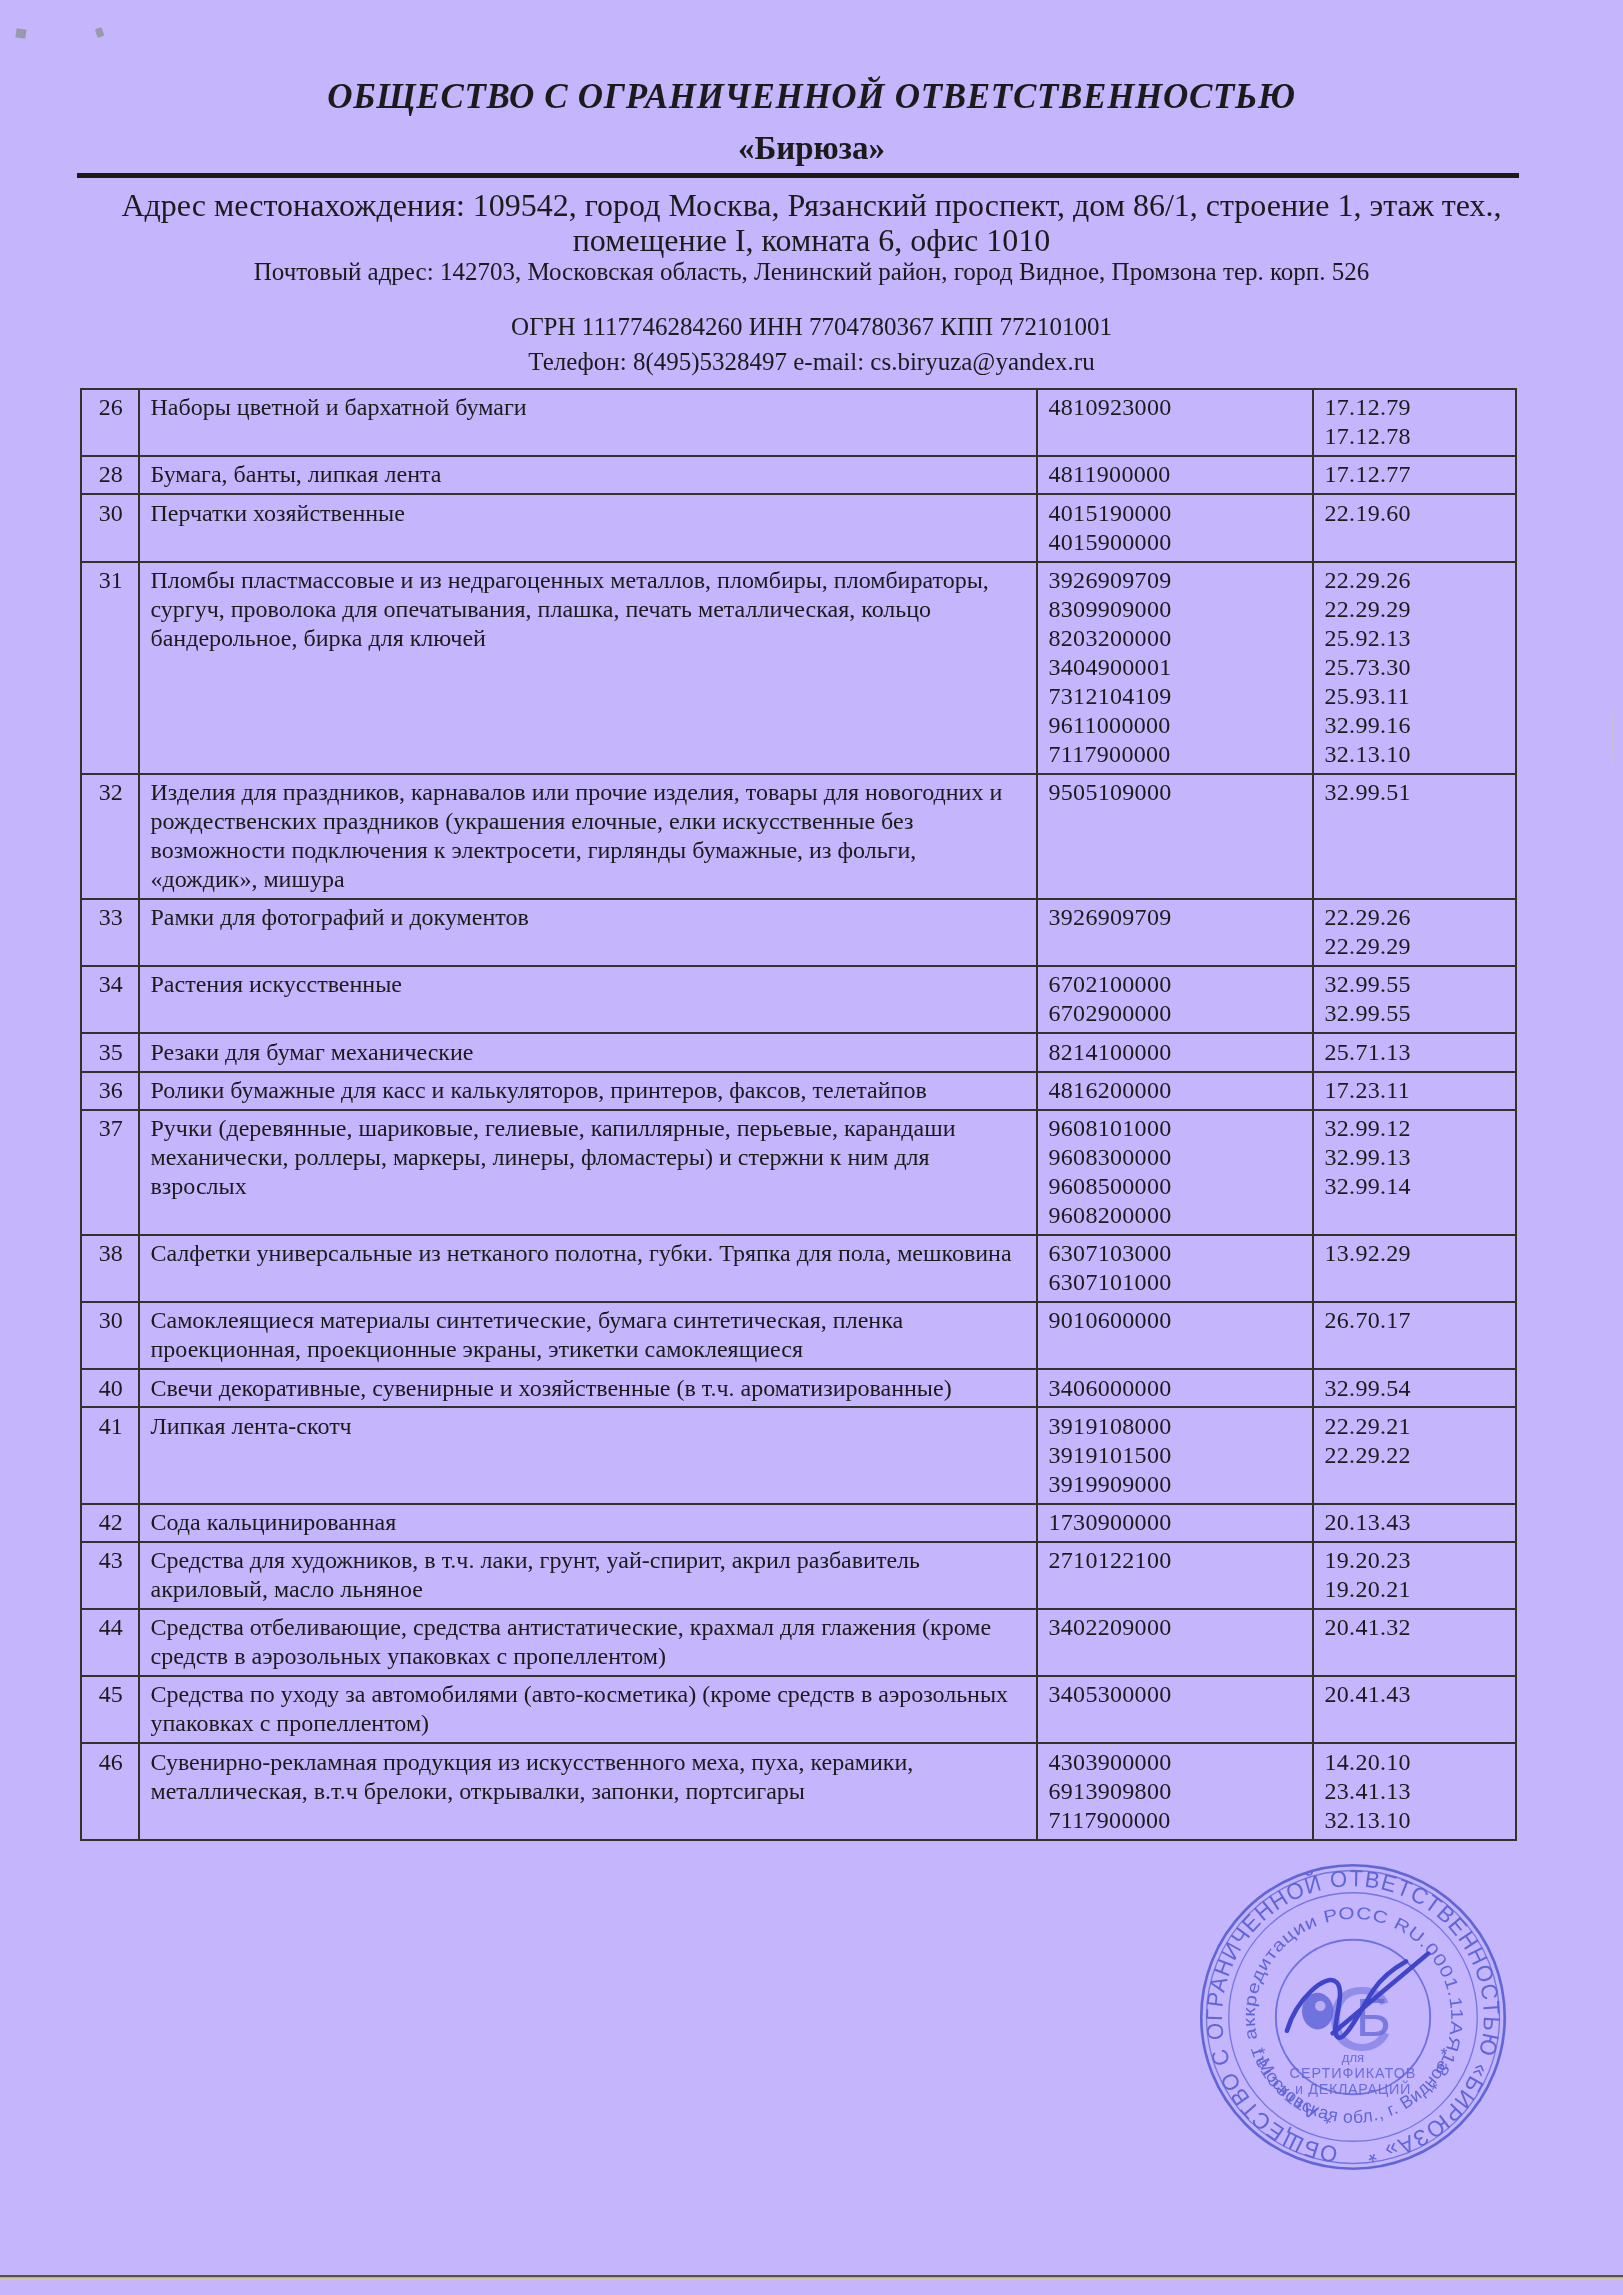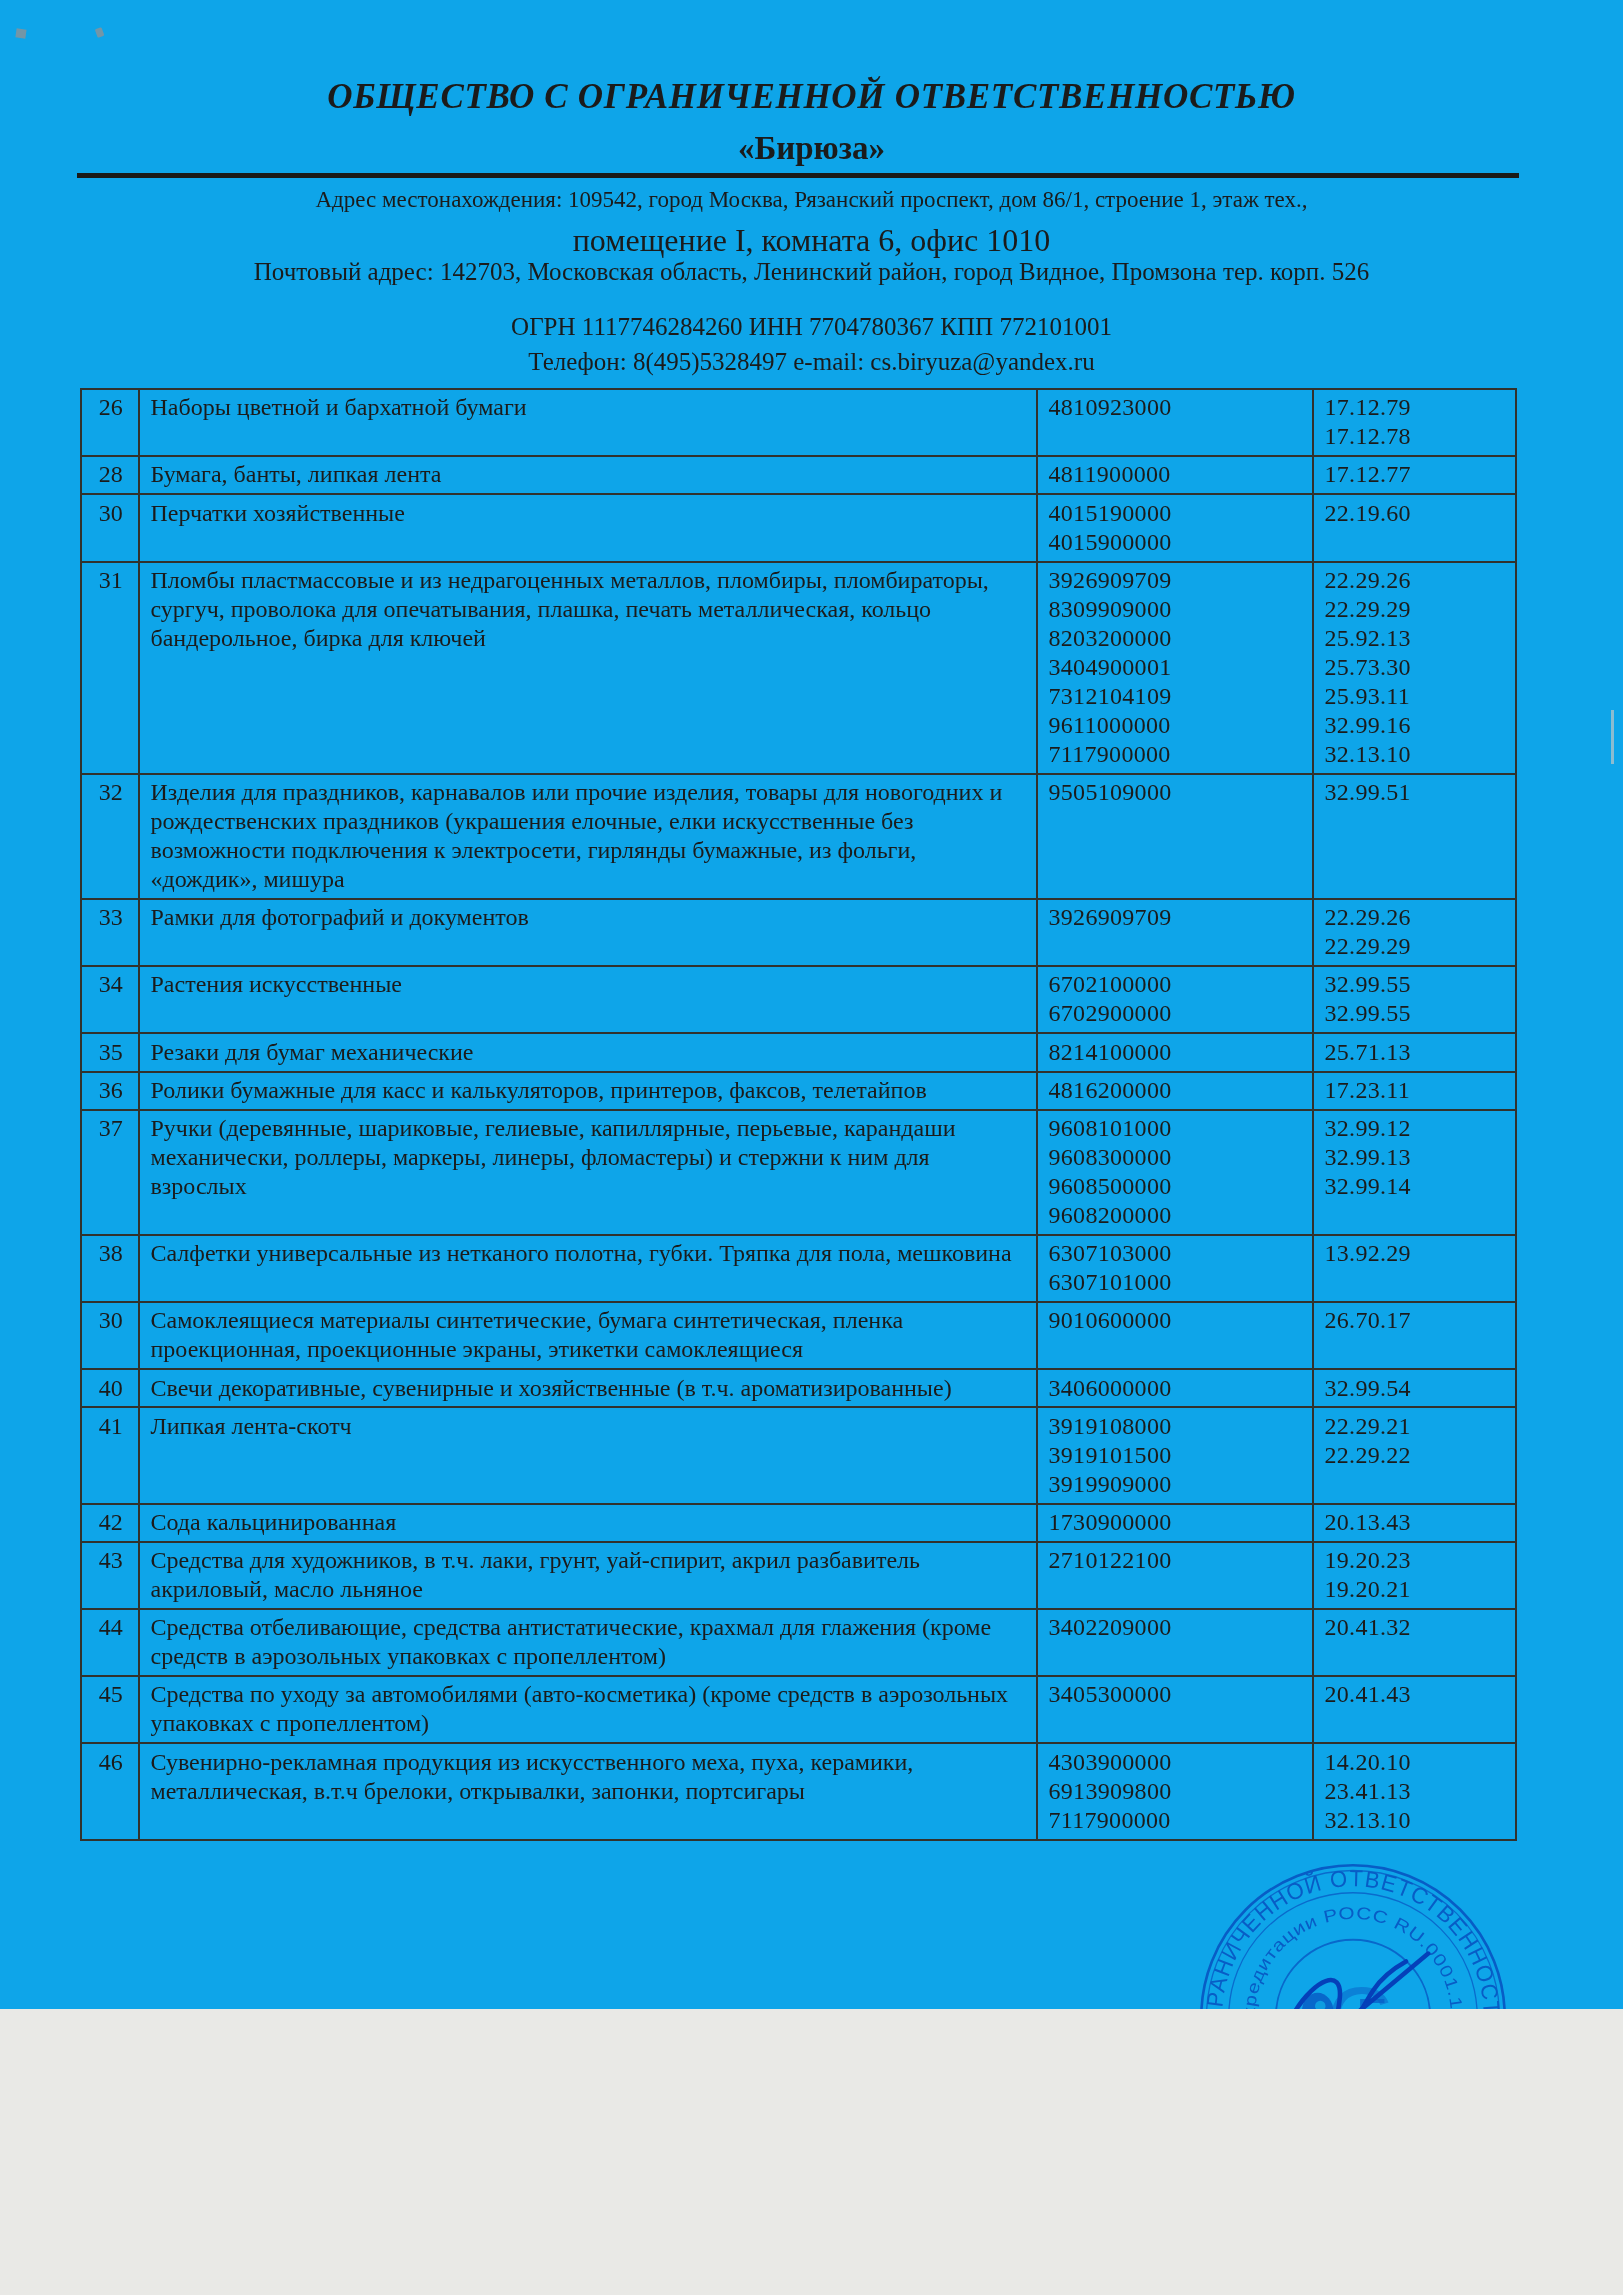--- a/index.html
+++ b/index.html
@@ -1,25 +1,25 @@
 <!DOCTYPE html>
 <html style="font-size:10.5px"><head>
 <meta charset="utf-8">
 <style>
   html,body { margin:0; padding:0; background:#e9e9e6; }
   .page {
-    position:relative; width:1623px; height:2009px; margin:0 auto;
-    background:#0ea5e9; overflow:hidden;
+    position:relative; width:1623px; height:2295px; margin:0 auto;
+    background:#c4b5fd; overflow:hidden;
     font-family:"Liberation Serif","DejaVu Serif",serif; color:#1b1b1b;
   }
   .centered { position:absolute; left:0; width:100%; text-align:center; }
   .org-type { top:77px; font-size:35px; font-weight:bold; font-style:italic; letter-spacing:0.7px; }
   .org-name { top:130px; font-size:33px; font-weight:bold; }
   .rule { position:absolute; left:77px; top:173px; width:1442px; height:5.2px; background:#1a1a18; }
-  .addr1 { top:187px; font-size:23px; }
+  .addr1 { top:187px; font-size:32px; }
   .addr2 { top:222px; font-size:32px; }
   .addr3 { top:258px; font-size:25px; }
   .ogrn  { top:313px; font-size:25px; }
   .phone { top:348px; font-size:25px; }
 
   table.goods {
     position:absolute; left:80px; top:388px; width:1435px;
     border-collapse:collapse; table-layout:fixed;
   }
   table.goods td {

